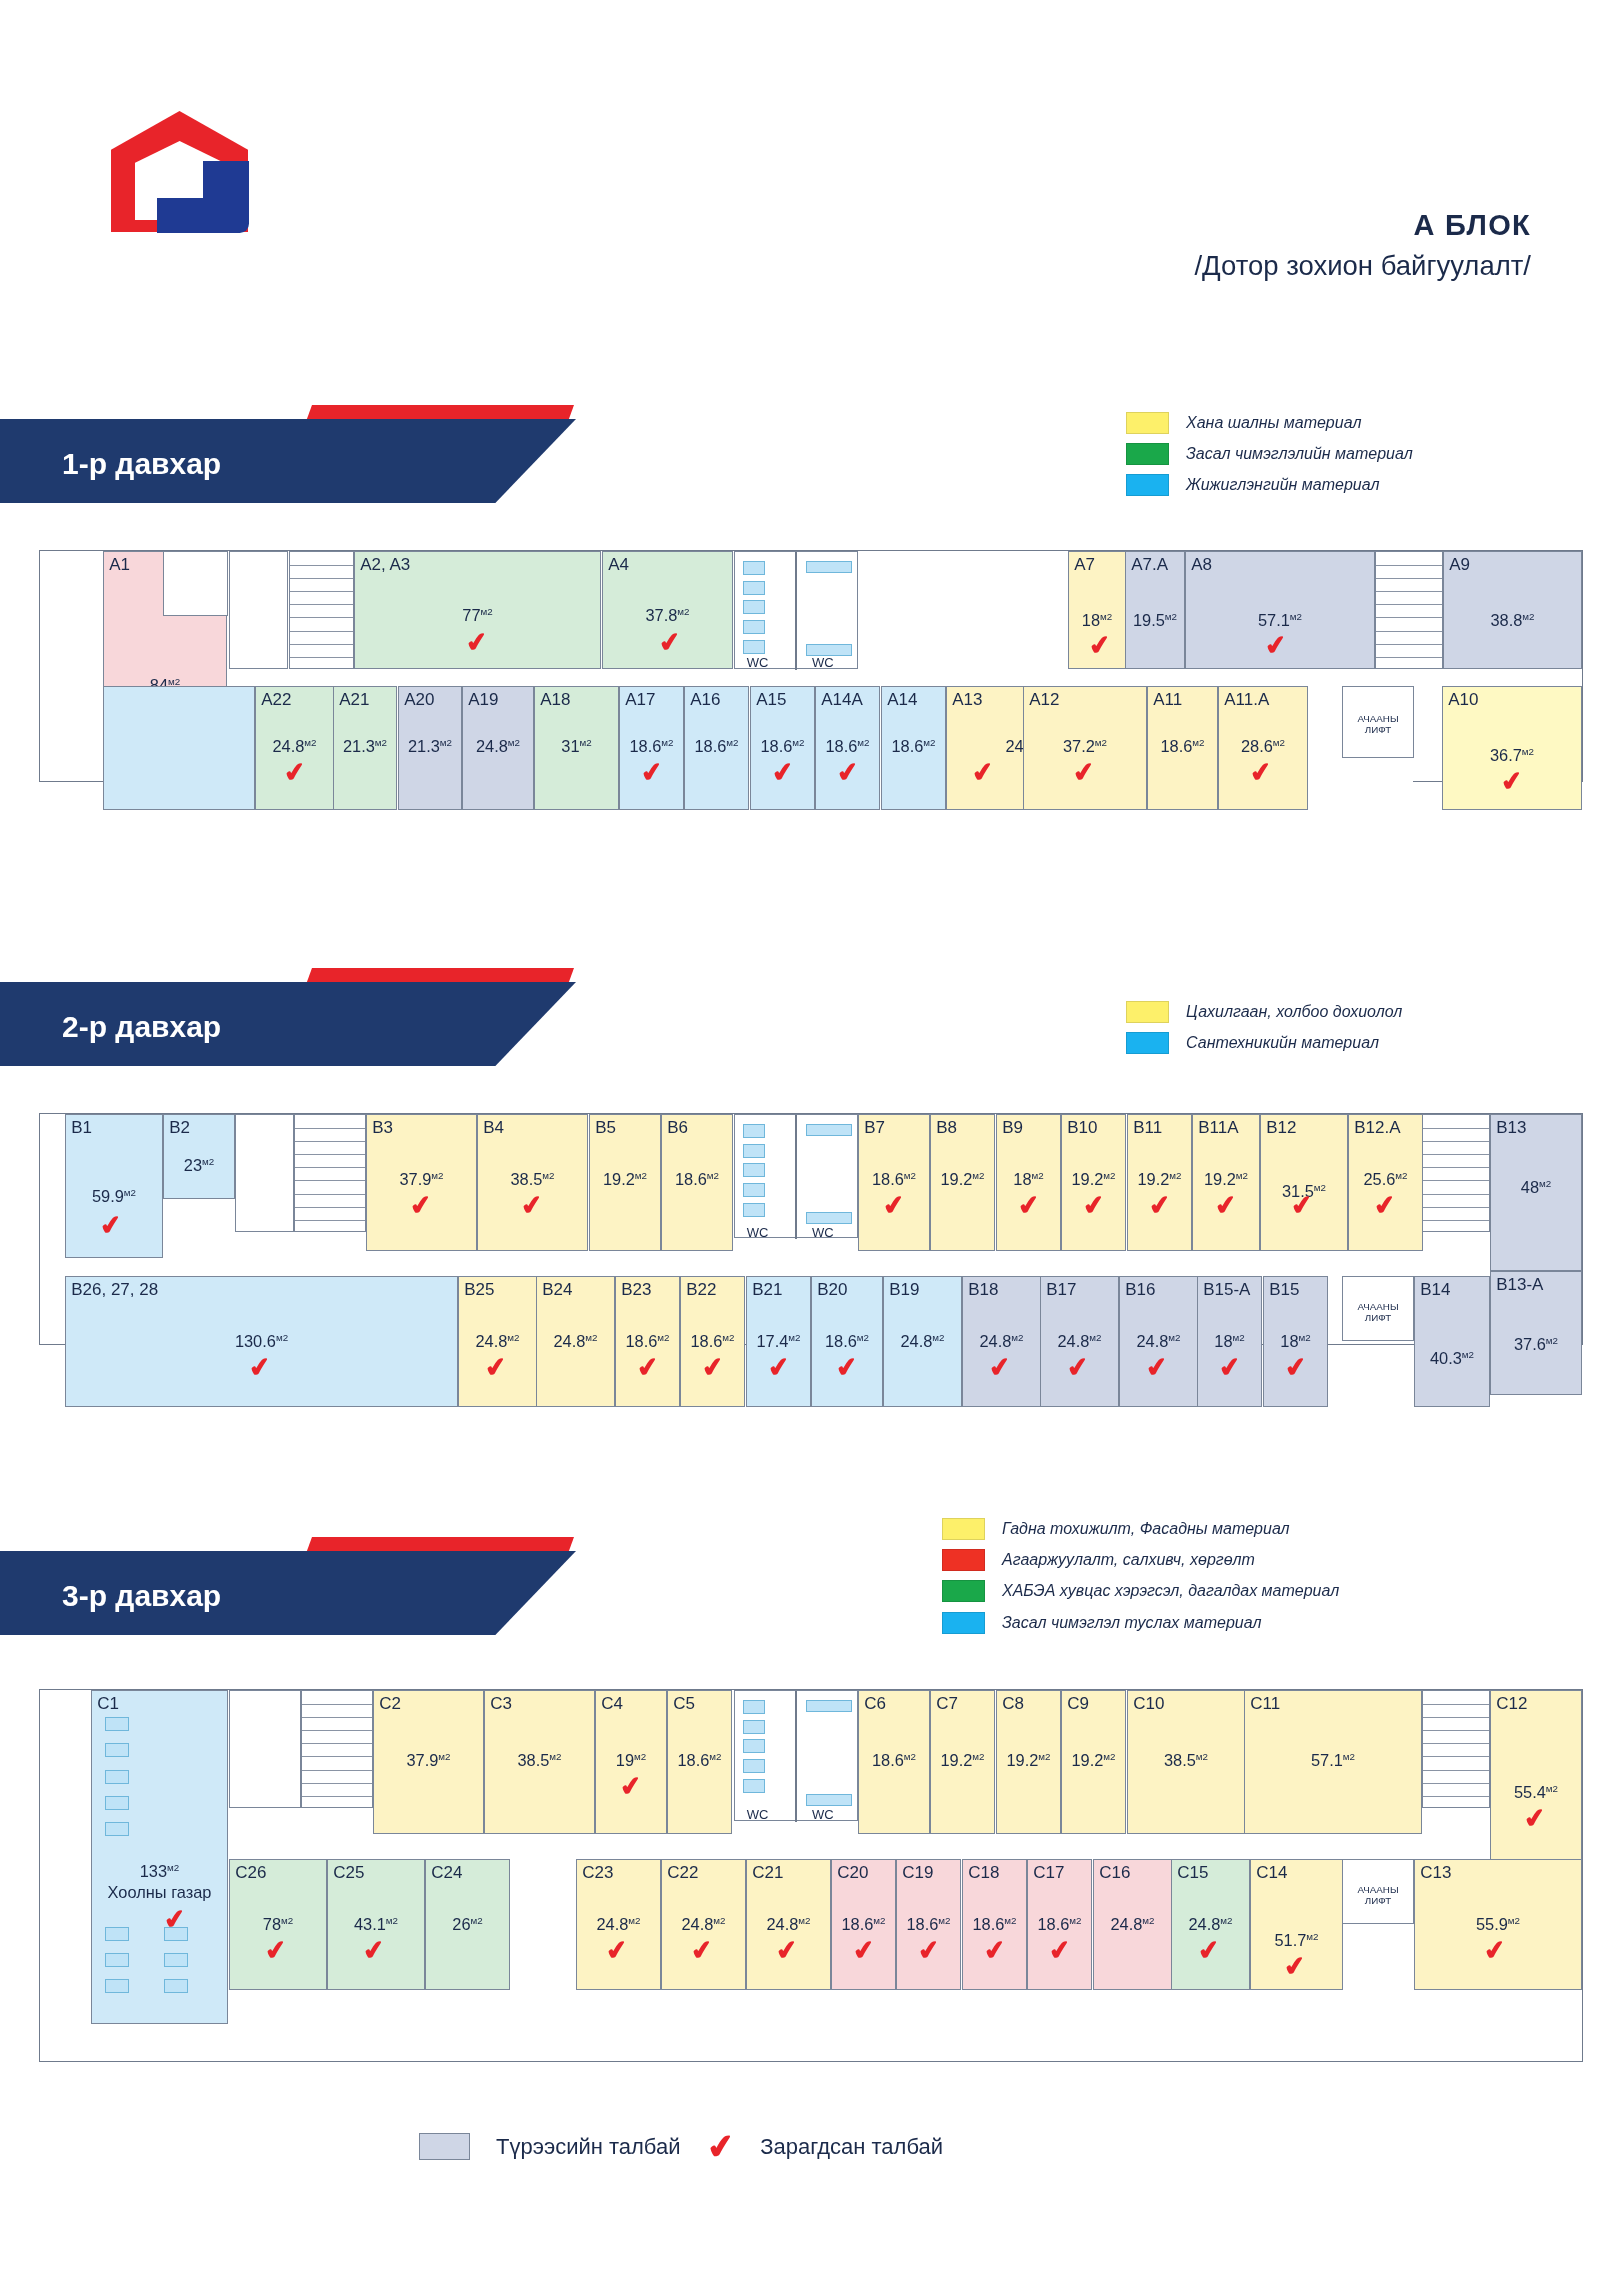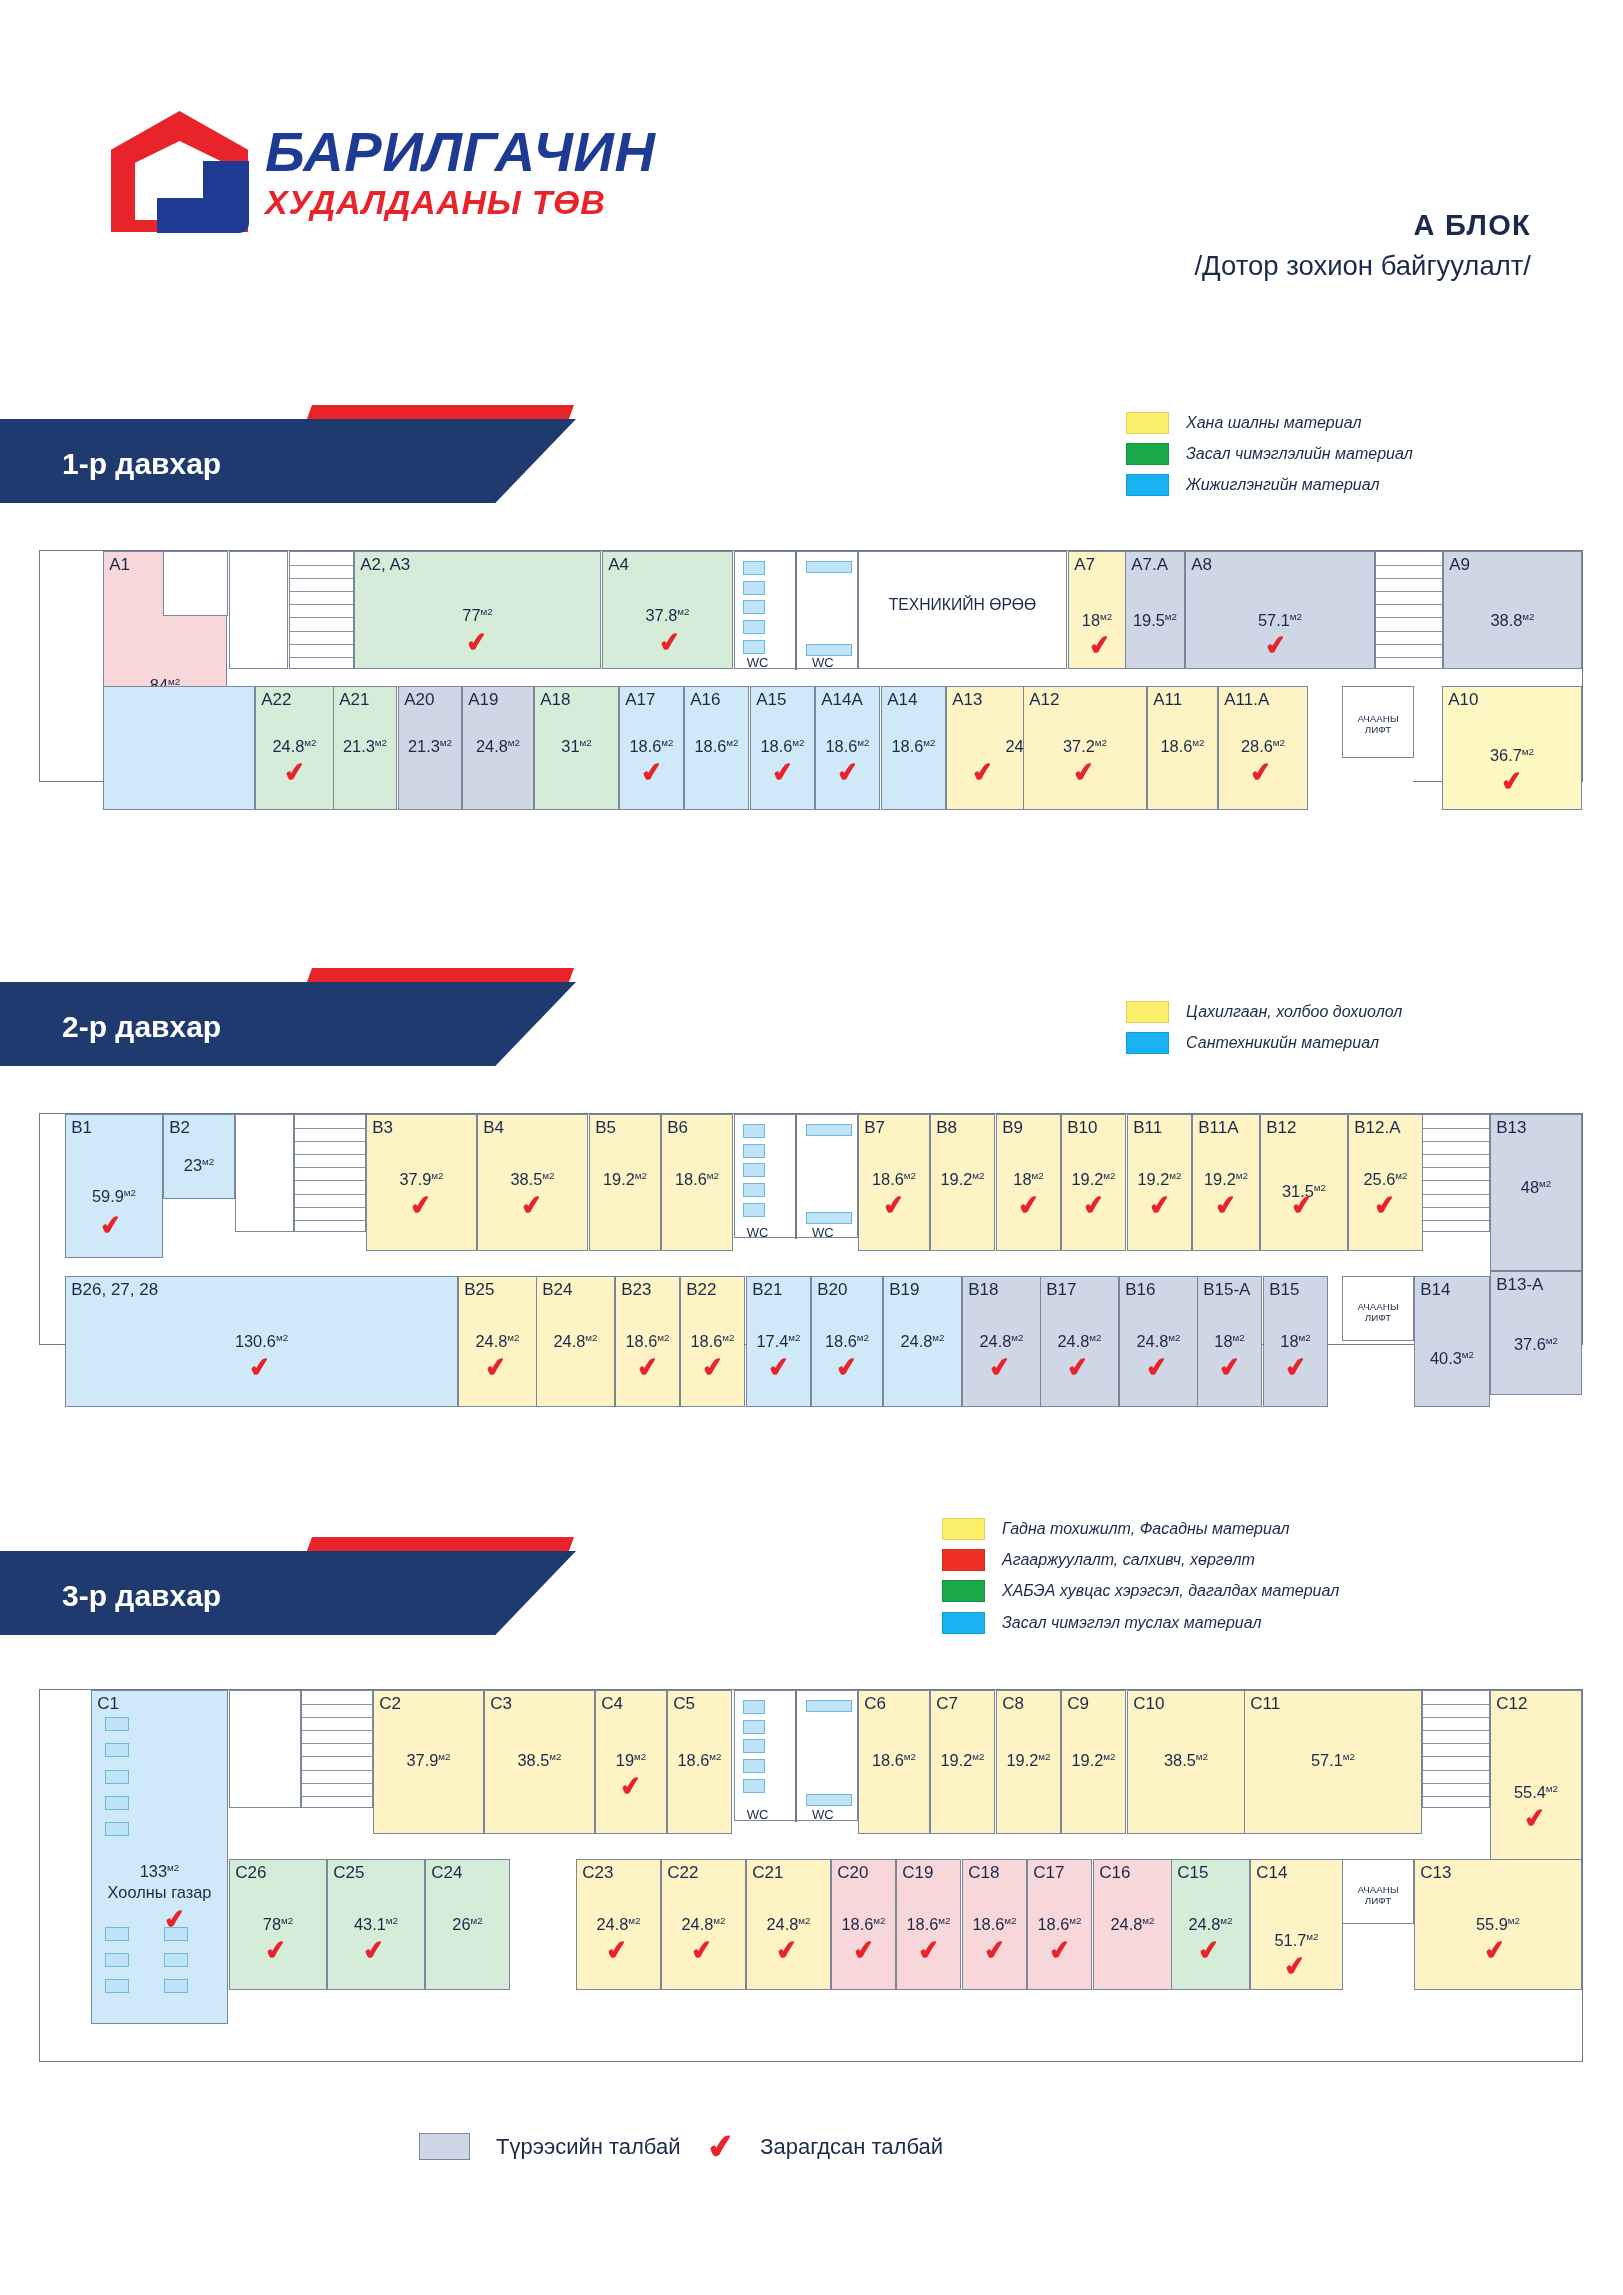--- a/index.html
+++ b/index.html
@@ -108,24 +108,20 @@
 <body>
 
 <div class="header">
   <div class="logo-wrap">
     <div class="logo-mark">
       <div class="red"></div>
         <div class="white"></div>
         <div class="blue"></div>
         <div class="blue2"></div>
     </div>
-    <div class="logo-text">
-      <div class="logo-title">БАРИЛГАЧИН</div>
-      <div class="logo-sub">ХУДАЛДААНЫ ТӨВ</div>
-    </div>
   </div>
   <div class="block-title">
     <div class="b1">А БЛОК</div>
     <div class="b2">/Дотор зохион байгуулалт/</div>
   </div>
 </div>
 
 <div class="banner" style="left:0; top:419px; width:589px;">
   <div class="red-strip"></div>
   <div class="blue-bar">
@@ -195,23 +191,20 @@
     <div class="fixture" style="left:7.9px; top:48px; width:22px; height:14.4px;"></div>
     <div class="fixture" style="left:7.9px; top:68px; width:22px; height:14.4px;"></div>
     <div class="fixture" style="left:7.9px; top:88px; width:22px; height:14.4px;"></div>
     <div class="fixture" style="left:71px; top:9.2px; width:46px; height:11.8px;"></div>
     <div class="fixture" style="left:71px; top:92px; width:46px; height:11.8px;"></div>
     <div class="wall" style="left:60px; top:0; width:2px; height:118px;"></div>
     <div class="wc-lbl" style="left:11.8px; top:103px;">WC</div>
     <div class="wc-lbl" style="left:77px; top:103px;">WC</div>
   </div>
 
-  <div class="plain" style="left:819px; top:7.9px; width:209px; height:118px;">
-    <div class="tech-lbl" style="top:44px;">ТЕХНИКИЙН ӨРӨӨ</div>
-  </div>
 
   <div class="unit" style="left:1029px; top:7.9px; width:58px; height:118px; background:#fdf3c4;">
     <div class="code">A7</div>
     <div class="area" style="top:59px;"><span>18</span><sup>м2</sup></div>
     <div class="check" style="left:19.6px; top:80px;">✔</div>
   </div>
   <div class="unit" style="left:1086px; top:7.9px; width:60px; height:118px; background:#cfd6e6;">
     <div class="code">A7.A</div>
     <div class="area" style="top:59px;"><span>19.5</span><sup>м2</sup></div>
   </div>

